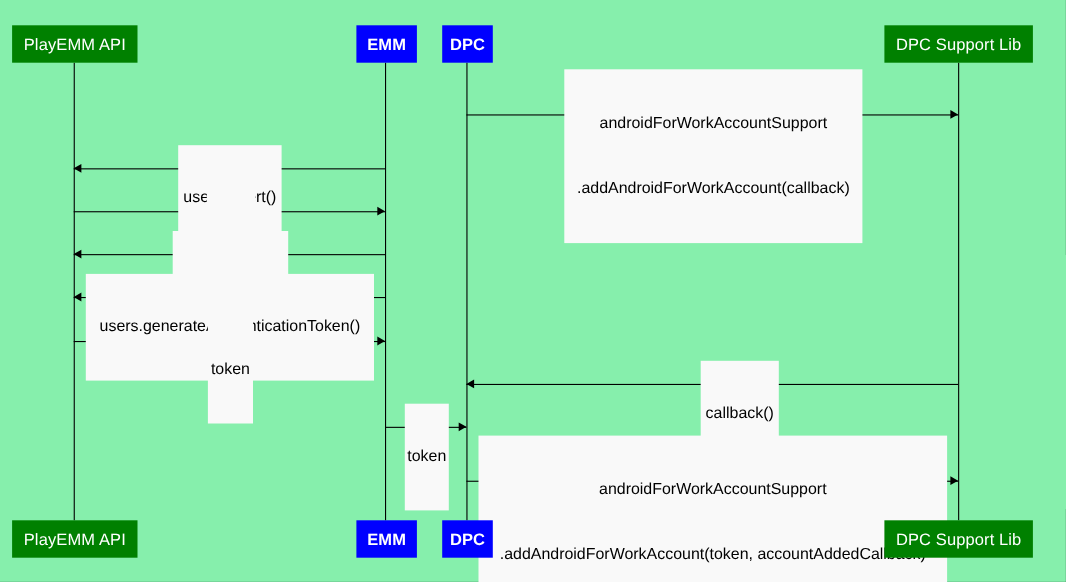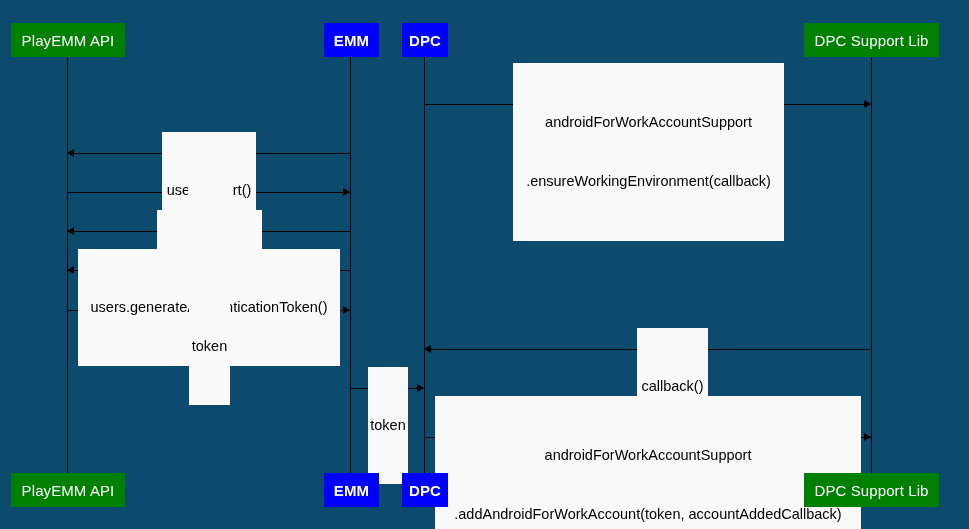--- a/index.html
+++ b/index.html
@@ -13,21 +13,21 @@
     position: relative;
     overflow: hidden;
     font-family: "Liberation Sans", sans-serif;
   }
   #diagram {
     position: absolute;
     left: 0;
     top: 0;
     width: 969px;
     height: 529px;
-    background: #0c4a6e;
+    background: #86efac;
   }
   
   .participant {
     position: absolute;
     box-sizing: border-box;
     display: flex;
     align-items: center;
     justify-content: center;
     color: #ffffff;
     font-size: 15px;
@@ -63,21 +63,21 @@
 
   
   .msg-label {
     position: absolute;
     background: #f9f9f9;
     color: #000000;
     font-size: 14.5px;
     line-height: 19px;
     text-align: center;
     white-space: pre;
-    padding: 11px 2px;
+    padding: 1px 2px;
     box-sizing: border-box;
   }
   .msg-label.two-line { line-height: 19.5px; }
 </style>
 </head>
 <body>
 
 <div id="diagram">
 
   <div class="lifeline" style="left:67px;  top:57px;  height:416px;"></div>
@@ -120,21 +120,21 @@
   <div class="arrow-head left" style="left:424px; top:345px;"></div>
 
   <div class="arrow" style="left:350px; top:388px; width:74px;"></div>
   <div class="arrow-head right" style="left:417px; top:384px;"></div>
 
   <div class="arrow" style="left:424px; top:437px; width:447px;"></div>
   <div class="arrow-head right" style="left:864px; top:433px;"></div>
 
   <div class="msg-label two-line" style="left:513px; top:63px; width:271px;">
     <div>androidForWorkAccountSupport</div>
-    <div>.ensureWorkingEnvironment(callback)</div>
+    <div>.addAndroidForWorkAccount(callback)</div>
   </div>
 
   <div class="msg-label" style="left:162px; top:132px; width:94px;">
     <div>users.insert()</div>
   </div>
 
   <div class="msg-label" style="left:188px; top:171px; width:44px;">
     <div>userID</div>
   </div>
 

